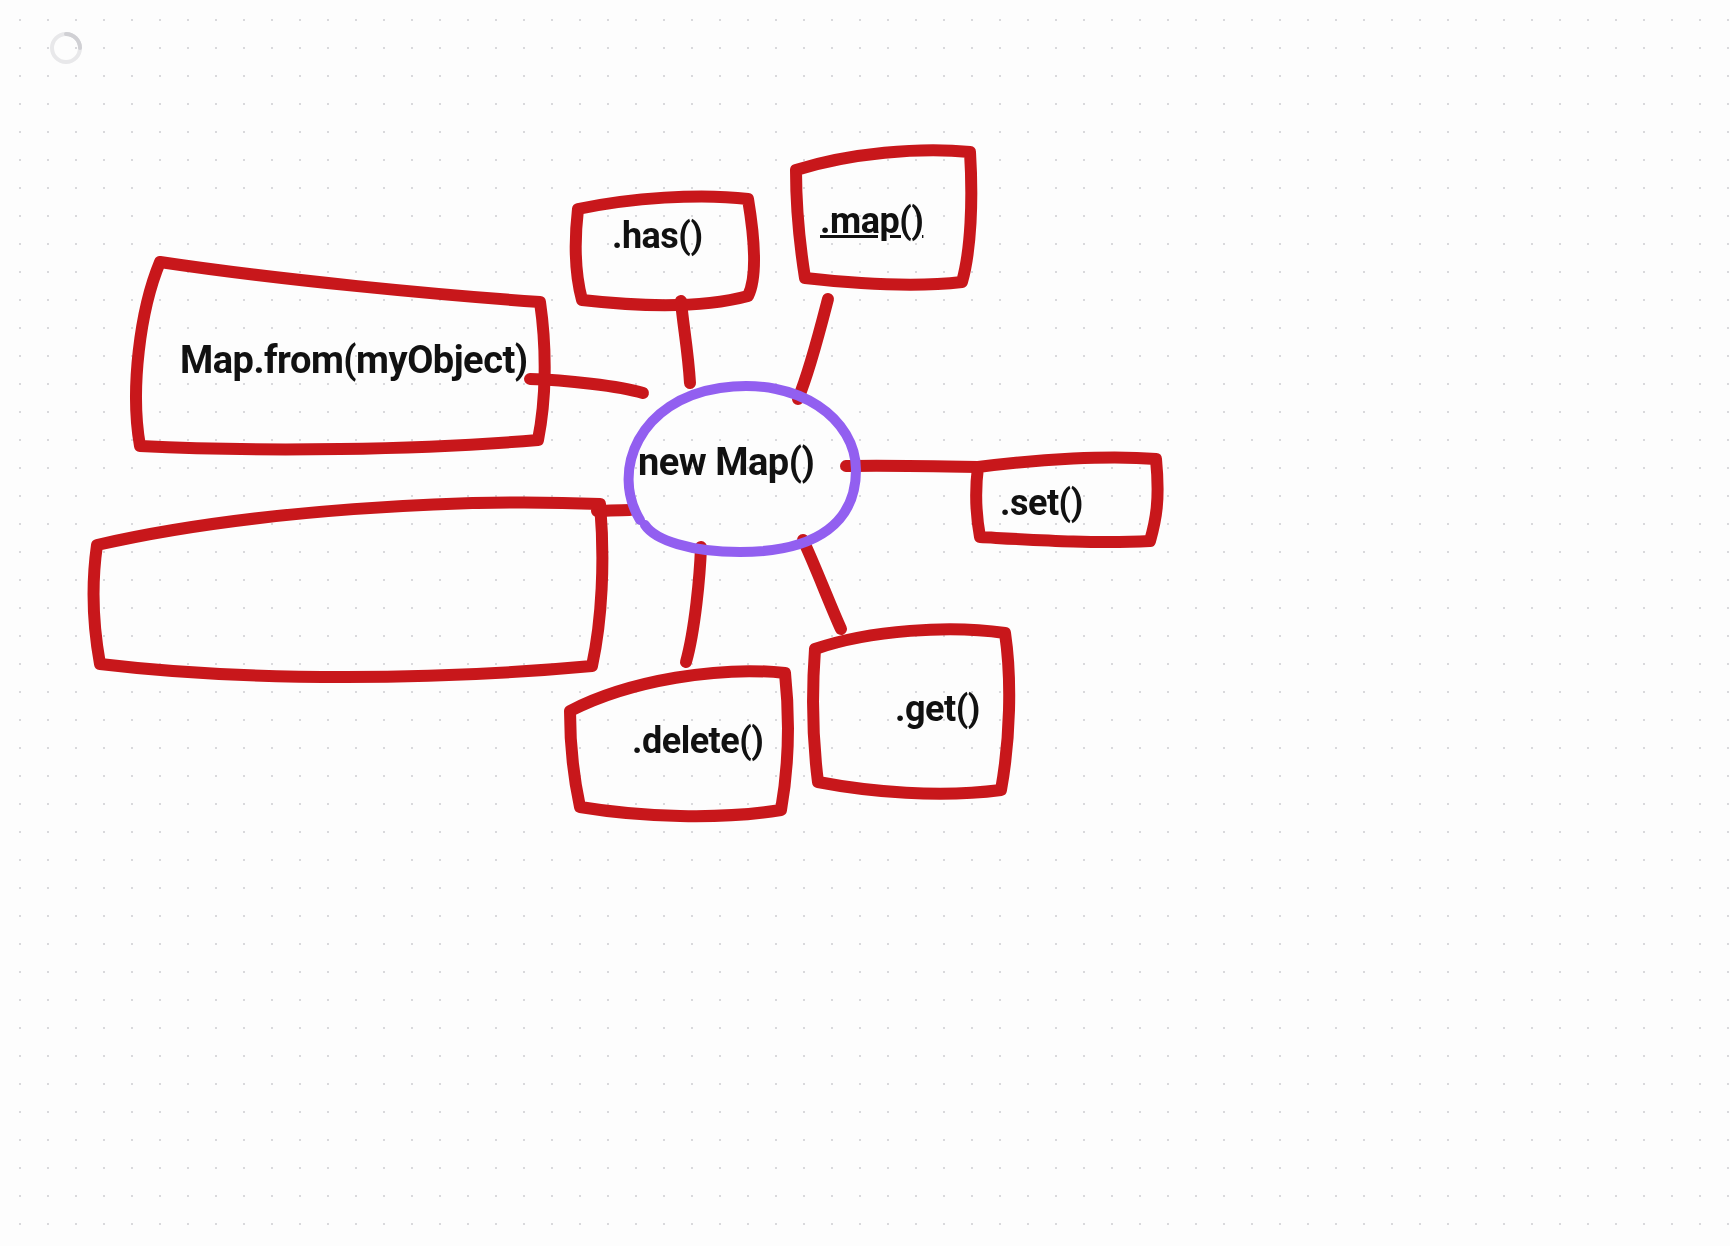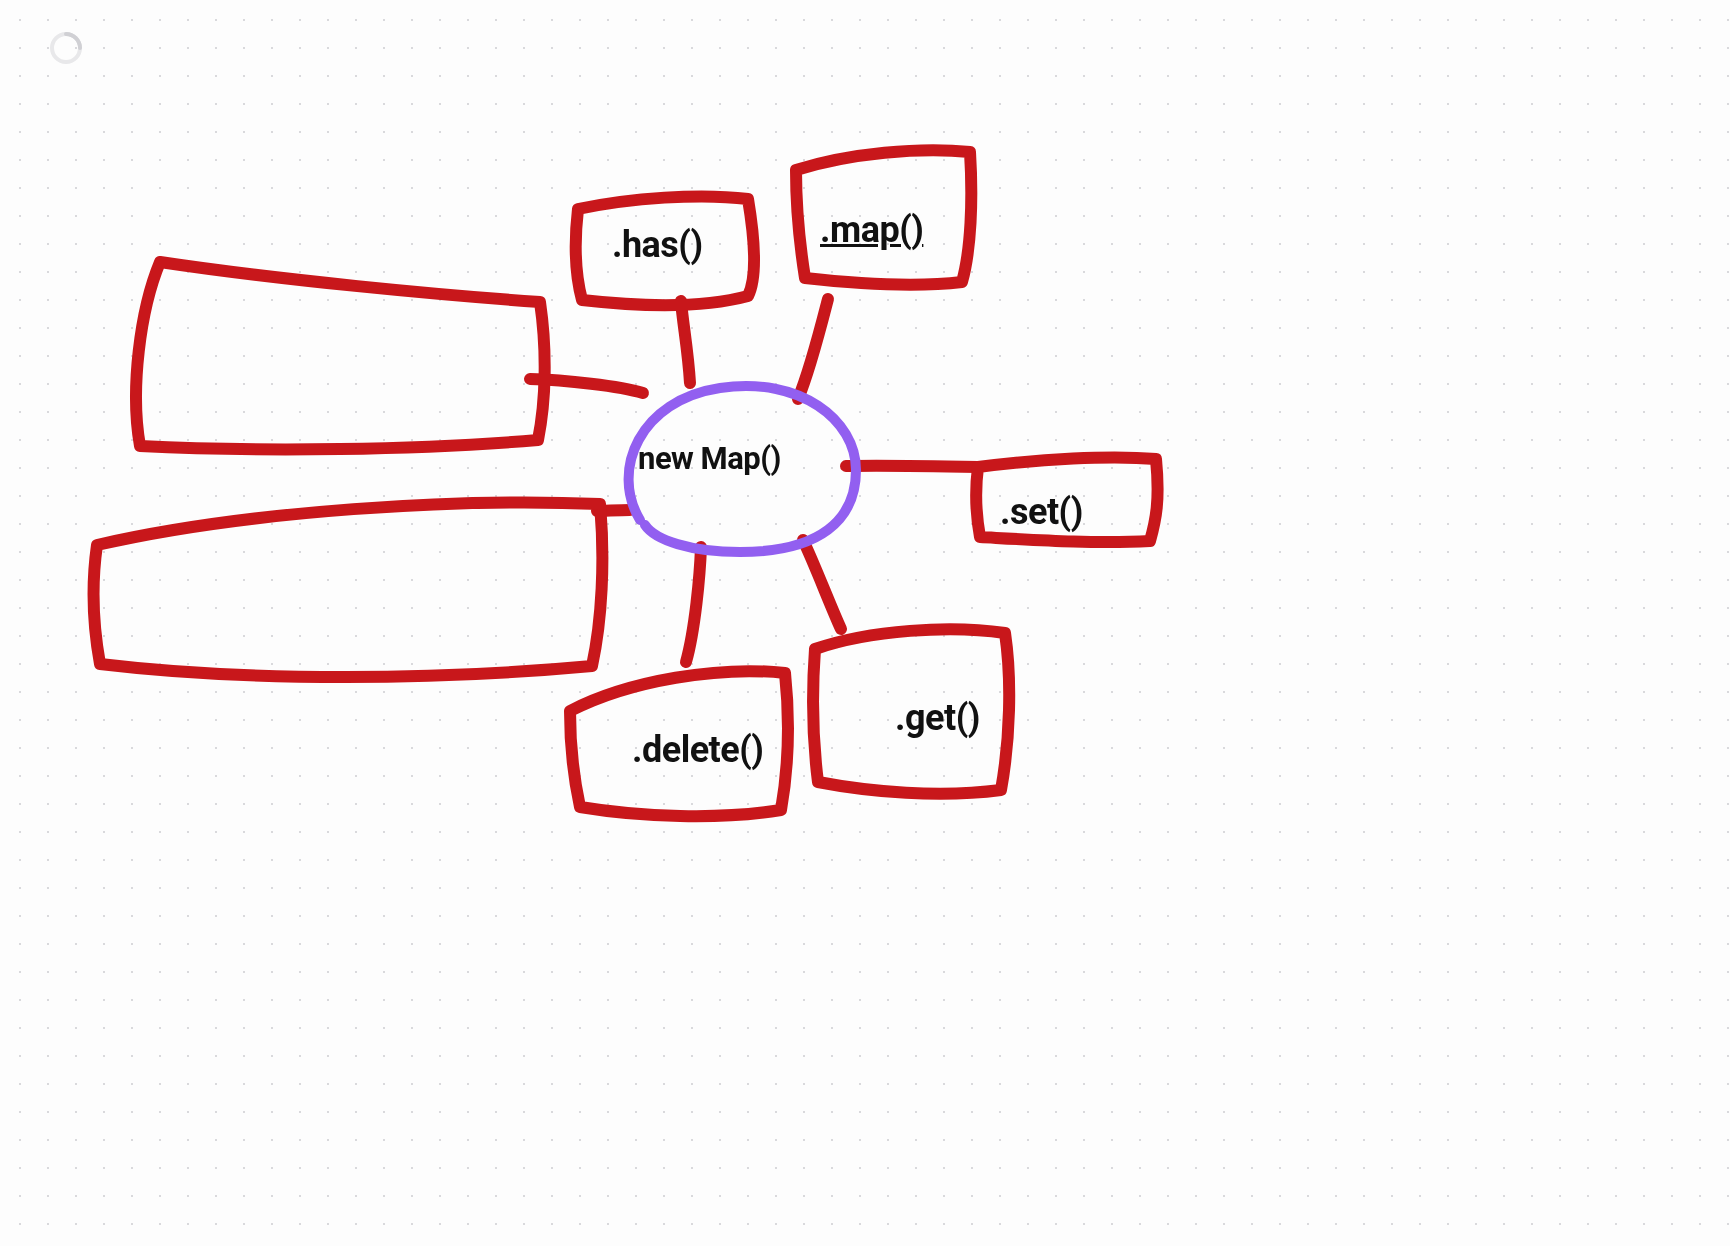--- a/index.html
+++ b/index.html
@@ -27,22 +27,22 @@
     height: 1246px;
     pointer-events: none;
   }
   .label {
     position: absolute;
     font-weight: 700;
     color: #111;
     white-space: nowrap;
     letter-spacing: -0.5px;
   }
-  .lbl-center { font-size: 31px; }
-  .lbl-med    { font-size: 36px; margin-top: 9px; }
+  .lbl-center { font-size: 38px; }
+  .lbl-med    { font-size: 36px; }
   .lbl-big    { font-size: 38px; }
   .spinner {
     position: absolute;
     top: 30px;
     left: 48px;
     width: 36px;
     height: 36px;
   }
   .spinner svg { width: 36px; height: 36px; }
 </style>
@@ -94,15 +94,16 @@
   <div class="label lbl-med" style="left:612px; top:215px;">.has()</div>
 
   <div class="label lbl-med" style="left:820px; top:200px;text-decoration:underline;">.map()</div>
 
   <div class="label lbl-med" style="left:1000px; top:482px;">.set()</div>
 
   <div class="label lbl-med" style="left:895px; top:688px;">.get()</div>
 
   <div class="label lbl-med" style="left:632px; top:720px;">.delete()</div>
 
+  <div class="label lbl-big" style="left:180px; top:338px;">Map.from(myObject)</div>
 
 
 </div>
 
 </body></html>

